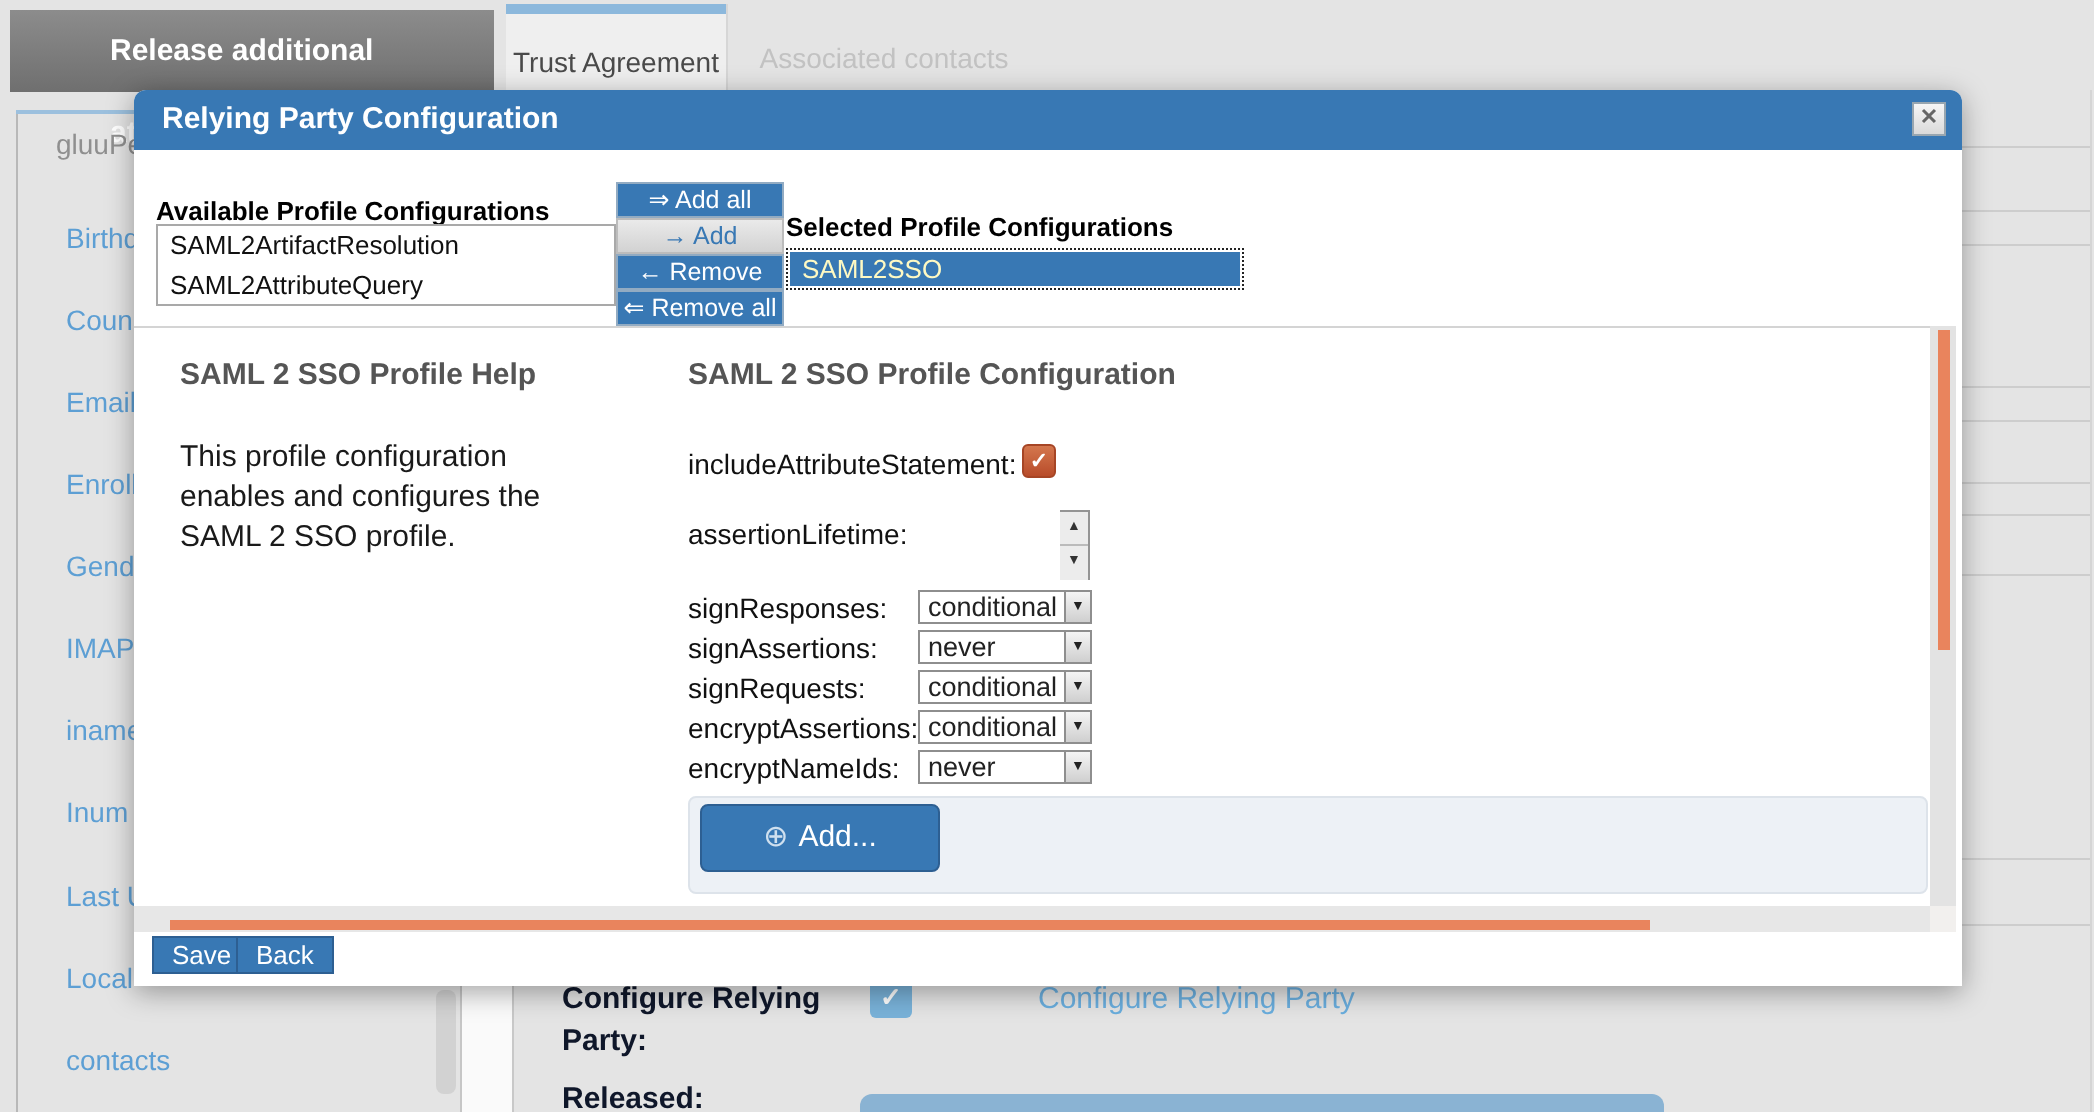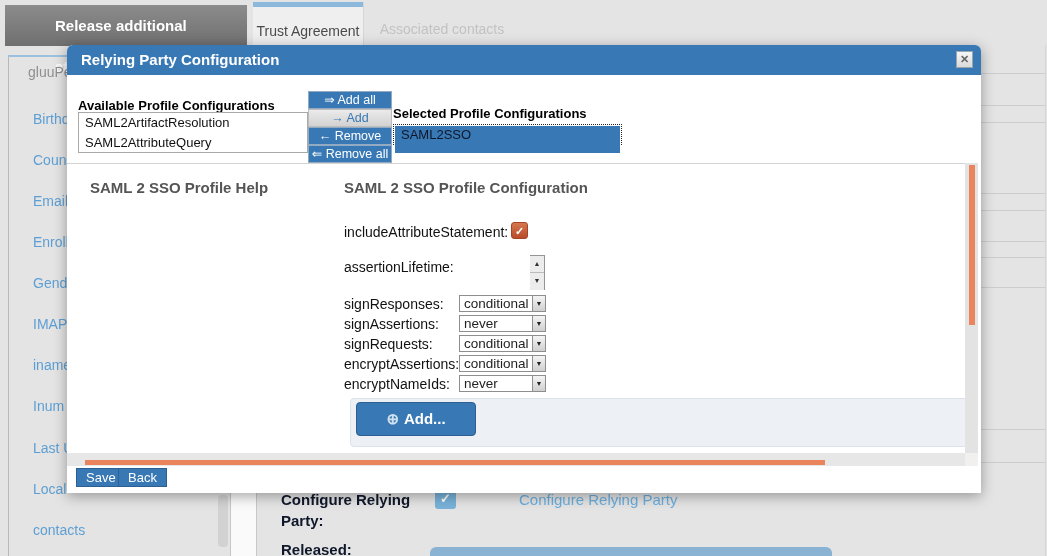--- a/index.html
+++ b/index.html
@@ -48,21 +48,21 @@
   .modal-header { left:0; top:0; width:100%; height:30px; background:#3878b4; border-radius:6px 6px 0 0; }
   .modal-title { padding-left:14px; line-height:30px; color:#fff; font-weight:bold; font-size:15px; }
   .modal-close {
     right:8px; top:6px; width:17px; height:17px; background:linear-gradient(#f6f6f6,#dadada);
     border:1px solid #98a6b0; color:#666; font-size:11px; font-weight:bold; text-align:center; line-height:15px; cursor:pointer;
   }
   .list-label { font-weight:bold; font-size:13px; color:#000; }
   .pick-list { width:230px; background:#fff; border:1px solid #a9a9a9; }
   .pick-item { padding:2px 6px; height:20px; font-size:13px; color:#111; cursor:pointer; }
   .pick-list.selected-list { width:229px; border:1px dotted #222; padding:1px; }
-  .pick-item.sel { background:#3878b4; color:#0f172a; height:27px; padding:1px 6px; }
+  .pick-item.sel { background:#3878b4; color:#fef9c3; height:17px; padding:1px 6px; }
 
   .xfer-btn {
     display:block; width:84px; height:18px; font-size:12.5px; text-align:center; line-height:16px;
     background:#3878b4; color:#fff; border:1px solid #92abc2; cursor:pointer;
   }
   .xfer-btn.disabled { background:linear-gradient(#eaeaea,#d2d2d2); color:#3878b4; border:1px solid #bcbcbc; }
 
   .content-panel { left:0; top:118px; width:898px; height:290px; border-top:1px solid #d4d4d4; background:#fff; }
   .sec-title { font-weight:bold; font-size:15px; color:#555; }
   .help-body { width:185px; font-size:15px; line-height:20px; color:#1a1a1a; }
@@ -76,22 +76,22 @@
     font-family:"Liberation Sans", sans-serif; vertical-align:top; }
   .spinner { width:15px; height:35px; border:1px solid #949494; border-left:none; }
   .spin-btn { width:100%; height:17px; background:#ececec; font-size:7px; color:#333; text-align:center;
     line-height:16px; cursor:pointer; }
   .spin-btn.up { border-bottom:1px solid #bbb; }
   .sel-box { width:87px; height:17px; border:1px solid #8e8e8e; background:#fff; cursor:pointer; }
   .sel-val { position:absolute; left:4px; top:0; font-size:13.5px; color:#222; line-height:15px; }
   .sel-arrow { position:absolute; right:0; top:0; width:13px; height:15px;
     background:linear-gradient(#f5f5f5,#cfcfcf); border-left:1px solid #8e8e8e;
     font-size:7px; color:#222; text-align:center; line-height:15px; }
-  .add-panel { left:283px; top:234px; width:620px; height:49px; background:#edf1f6;
-    border:1px solid #dde3ea; border-radius:4px;font-weight:bold; }
+  .add-panel { left:277px; top:234px; width:620px; height:49px; background:#edf1f6;
+    border:1px solid #dde3ea; border-radius:4px; }
   .add-btn { position:absolute; left:5px; top:3px; width:120px; height:34px; background:#3878b4;
     border:1px solid #2d5f92; border-radius:4px; color:#fff; font-size:15px; text-align:center;
     line-height:32px; cursor:pointer; }
   .add-btn .plus { font-size:15px; color:#cfe0ef; margin-right:5px; }
 
   .vtrack { left:898px; top:118px; width:13px; height:290px; background:#e3e3e3; }
   .vthumb { left:902px; top:120px; width:6px; height:160px; background:#e9845d; }
   .htrack { left:0; top:408px; width:898px; height:13px; background:#e7e7e7; }
   .hthumb { left:18px; top:415px; width:740px; height:5px; background:#e9845d; }
   .scroll-corner { left:898px; top:408px; width:13px; height:13px; background:#f2f0ee; }
@@ -164,20 +164,21 @@
       <div class="xfer-btn disabled">→ Add</div>
       <div class="xfer-btn">← Remove</div>
       <div class="xfer-btn">⇐ Remove all</div>
     </div>
     <div class="abs pick-list selected-list" style="left:326px; top:79px; height:21px;">
       <div class="pick-item sel">SAML2SSO</div>
     </div>
 
     <div class="abs content-panel">
       <div class="abs sec-title" style="left:23px; top:15px;">SAML 2 SSO Profile Help</div>
+      <div class="abs help-body" style="left:23px; top:55px;">This profile configuration enables and configures the SAML 2 SSO profile.</div>
 
       <div class="abs sec-title" style="left:277px; top:15px;">SAML 2 SSO Profile Configuration</div>
 
       <div class="abs fld-label" style="left:277px; top:60px;">includeAttributeStatement:</div>
       <div class="abs orange-check" style="left:444px; top:58px;">
         <span>✓</span>
       </div>
 
       <div class="abs fld-label" style="left:277px; top:95px;">assertionLifetime:</div>
       <div class="abs spinner" style="left:463px; top:91px;">

